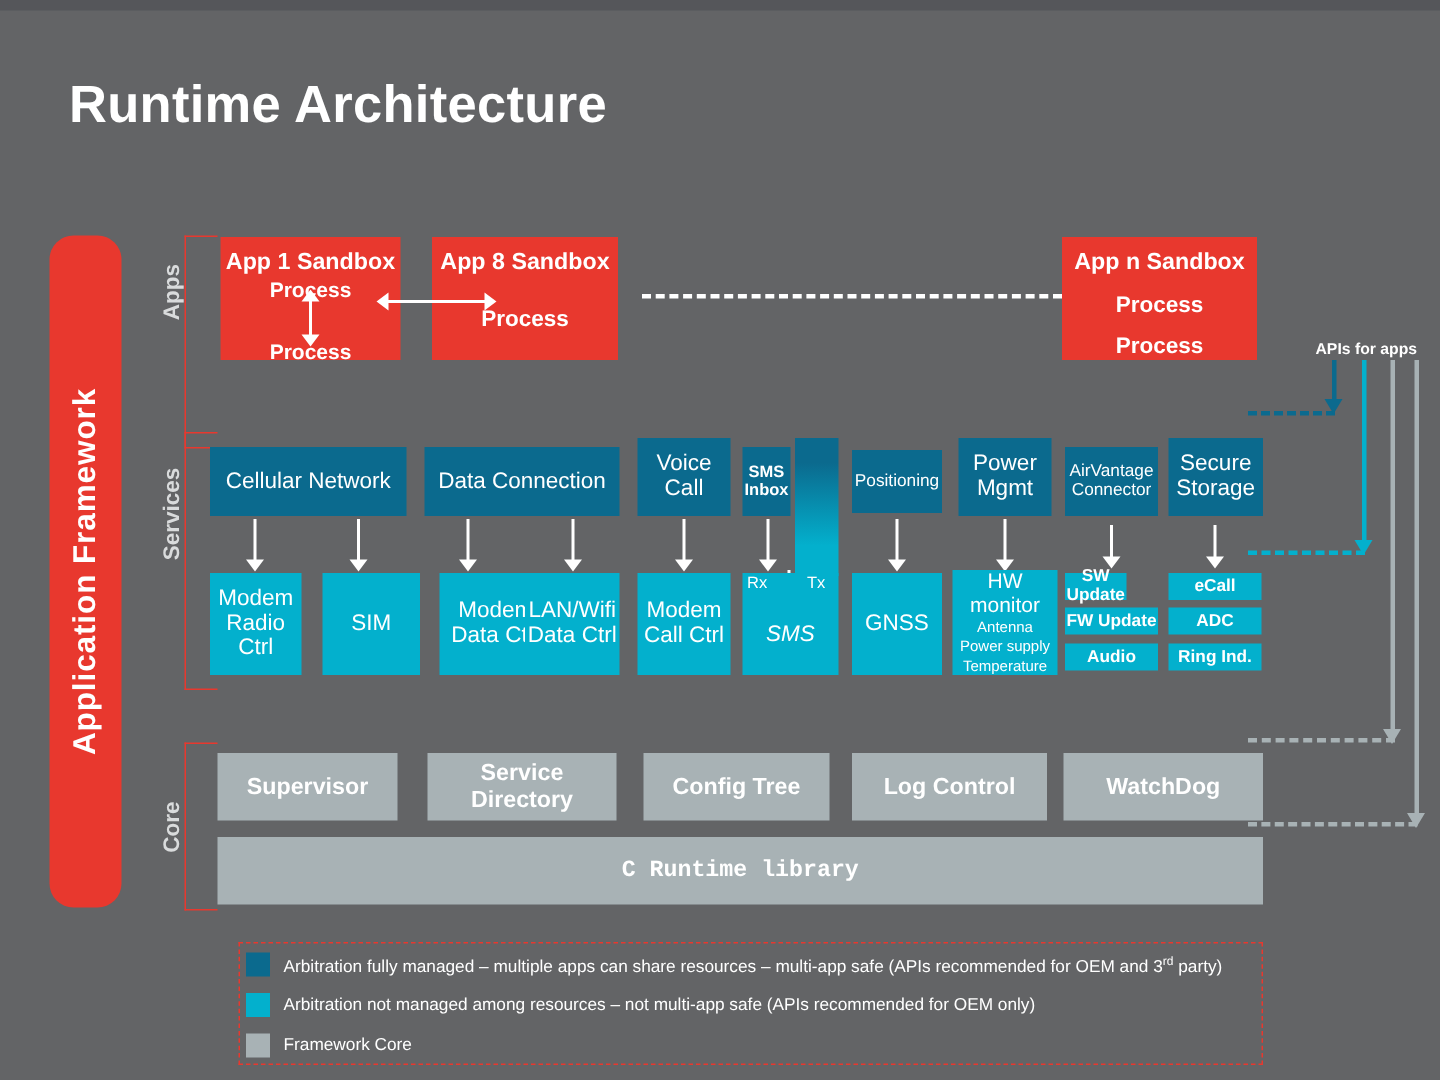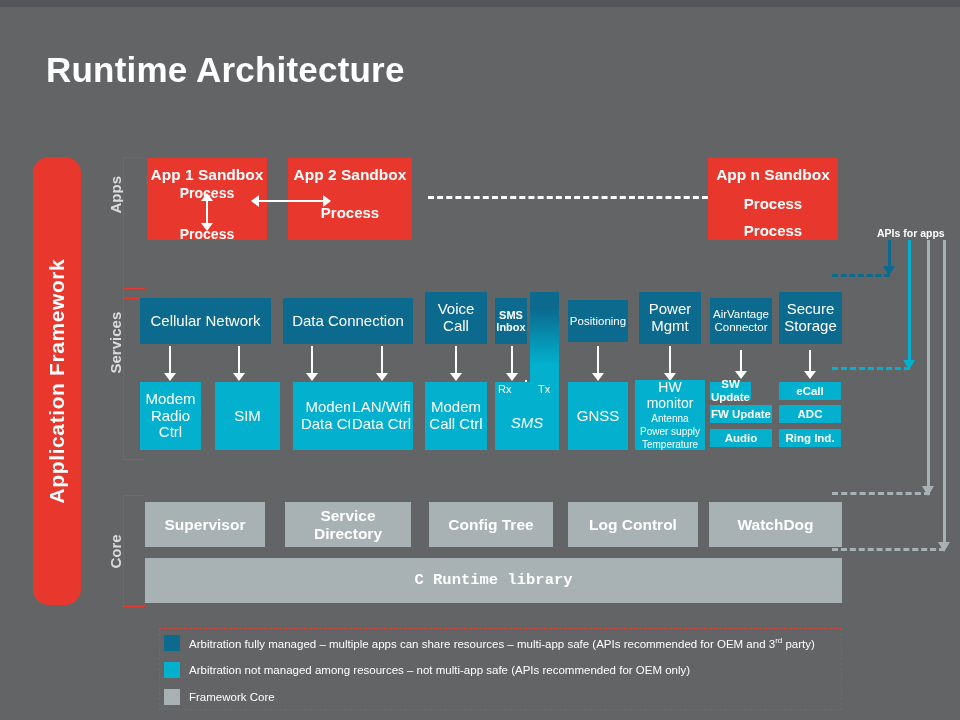--- a/index.html
+++ b/index.html
@@ -150,21 +150,21 @@
     <div class="sb-proc" style="margin-top:3px;">Process</div>
     <div class="sb-proc" style="margin-top:25px;">Process</div>
   </div>
   <div class="dblarrowv" style="left:200px;top:193px;height:38px;">
     <div class="hu"></div>
     <div class="stem" style="top:7px;height:24px;"></div>
     <div class="hd"></div>
   </div>
 
   <div class="box red sandbox" style="left:288px;top:158px;width:124px;height:82px;">
-    <div class="sb-title">App 2 Sandbox</div>
+    <div class="sb-title">App 8 Sandbox</div>
     <div class="sb-proc" style="margin-top:22px;font-size:15px;">Process</div>
   </div>
 
   <div class="dblarrowh" style="left:251px;top:194px;width:80px;">
     <div class="hl"></div>
     <div class="stem" style="left:7px;width:66px;"></div>
     <div class="hr"></div>
   </div>
 
   <div class="dashline" style="left:428px;top:196px;width:280px;"></div>

